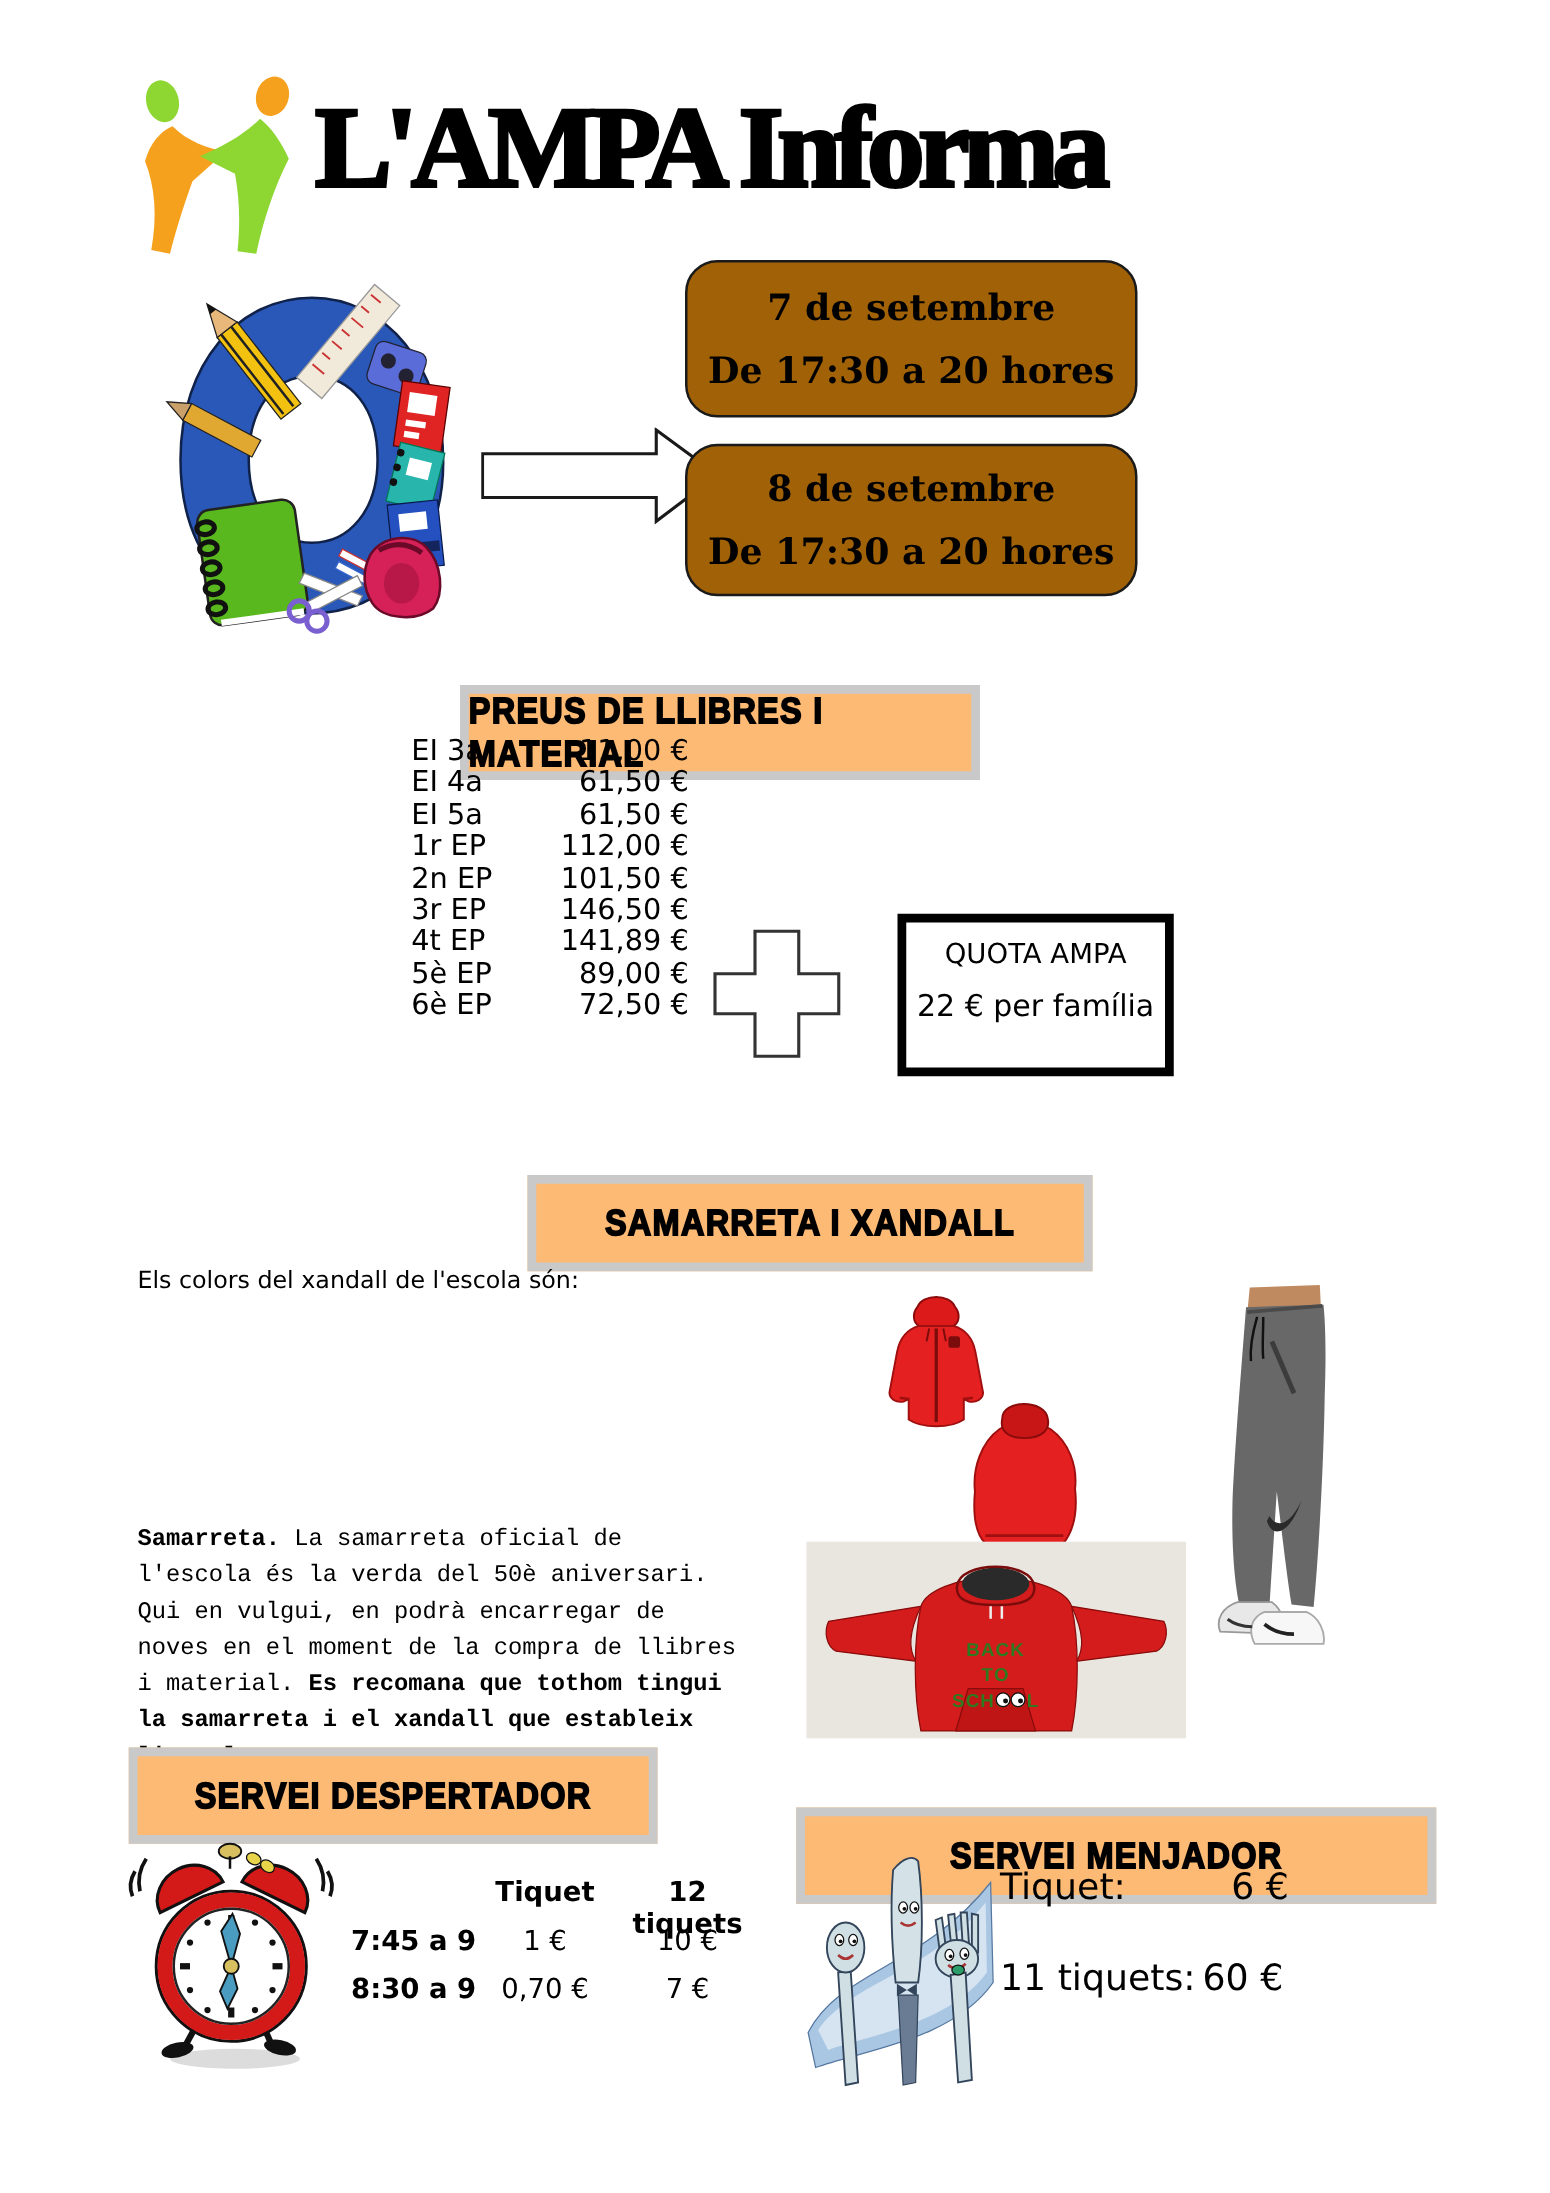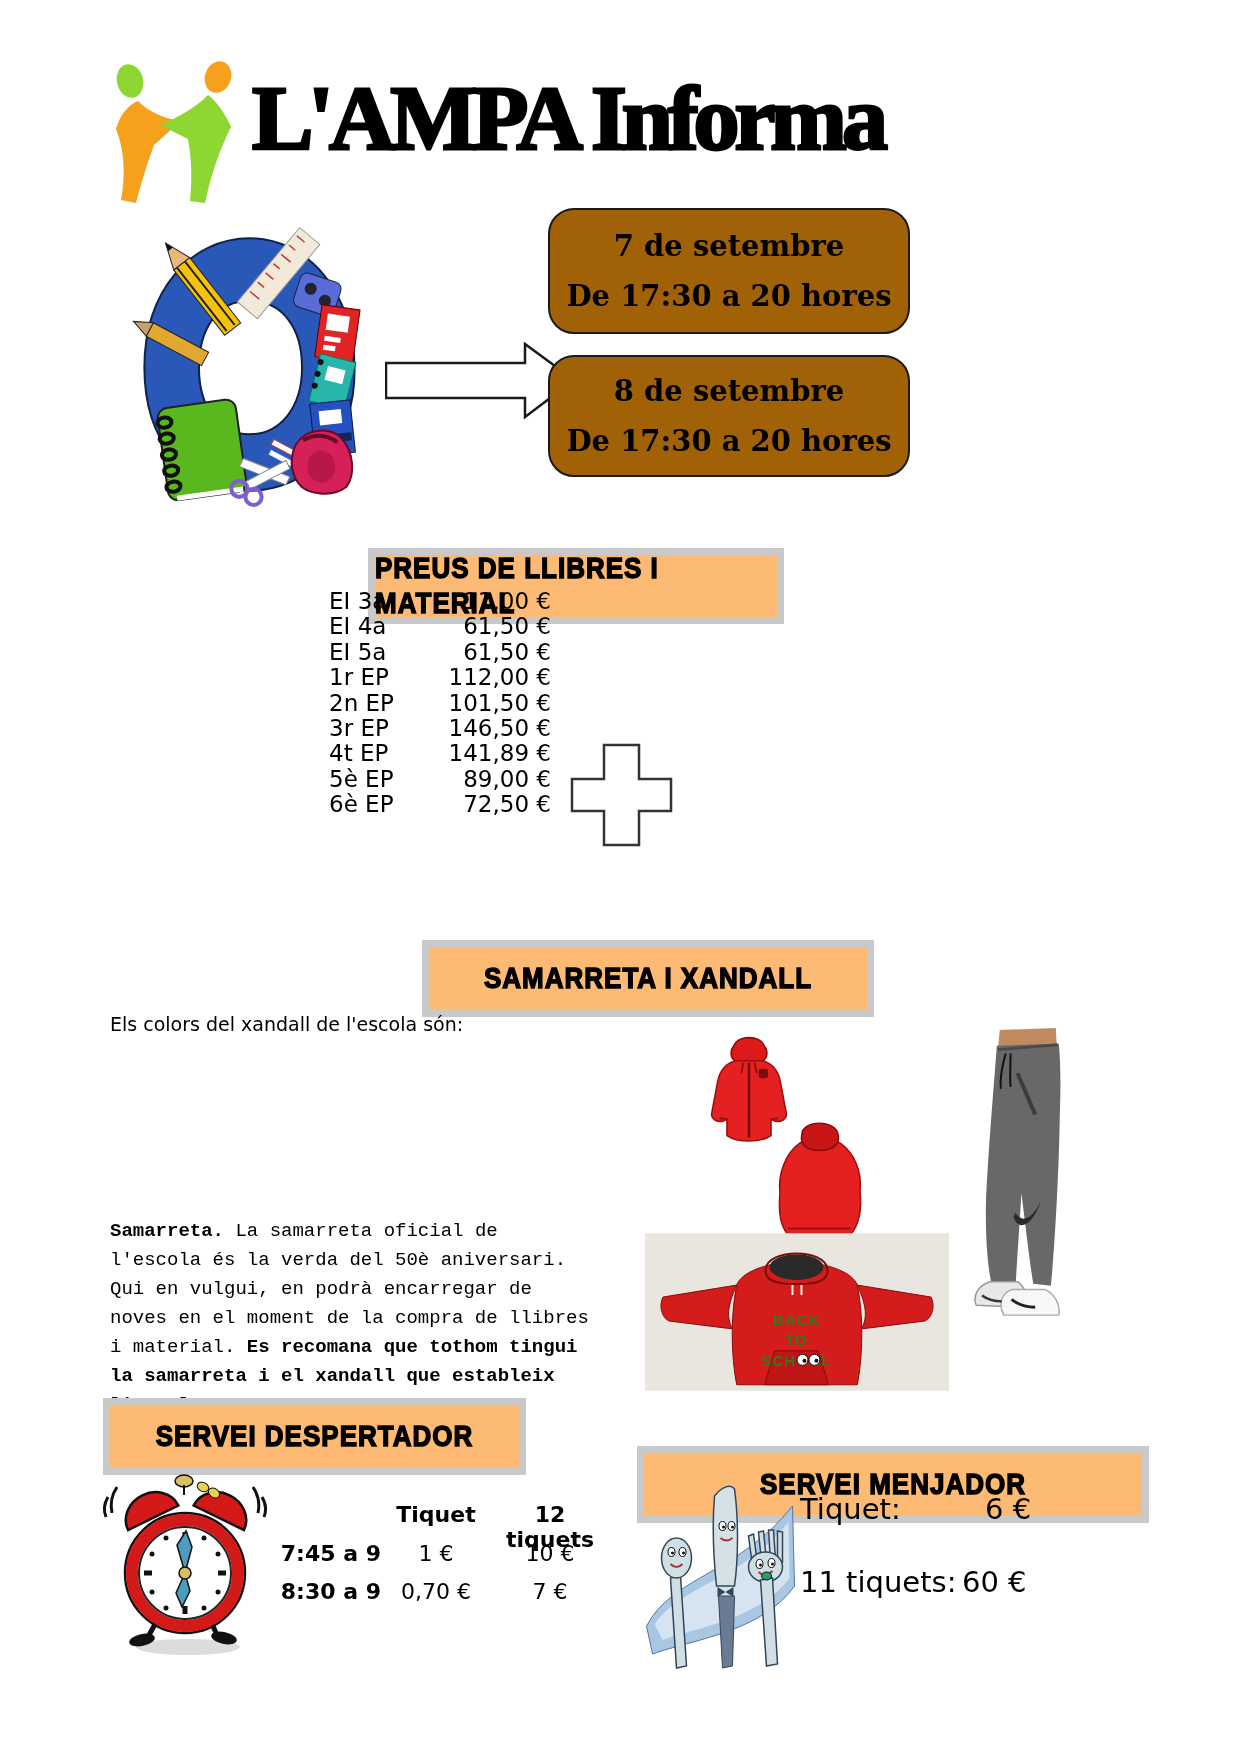--- a/index.html
+++ b/index.html
@@ -184,20 +184,24 @@
     <div class="price-row">
         <span class="price-level">6è EP</span>
         <span class="price-value">72,50 €</span>
       </div>
   </div>
 
   <svg class="abs" style="left:570px;top:743px;" width="103" height="104" viewBox="0 0 103 104">
     <polygon points="34,2 69,2 69,36 101,36 101,68 69,68 69,102 34,102 34,68 2,68 2,36 34,36" fill="#fff" stroke="#333" stroke-width="2.5"></polygon>
   </svg>
 
+  <div class="quota-box">
+    <div class="quota-title">QUOTA AMPA</div>
+    <div class="quota-value">22 € per família</div>
+  </div>
 
   <div class="hdr" style="left:422px;top:940px;width:438px;height:63px;">
     <span>SAMARRETA I XANDALL</span>
   </div>
 
   <p class="body-text" style="top:1010px;">Els colors del xandall de l'escola són:</p>
 
 
   <p class="body-text" style="top:1217px;font-family:Liberation Mono, monospace;">
     <b>Samarreta.</b>

